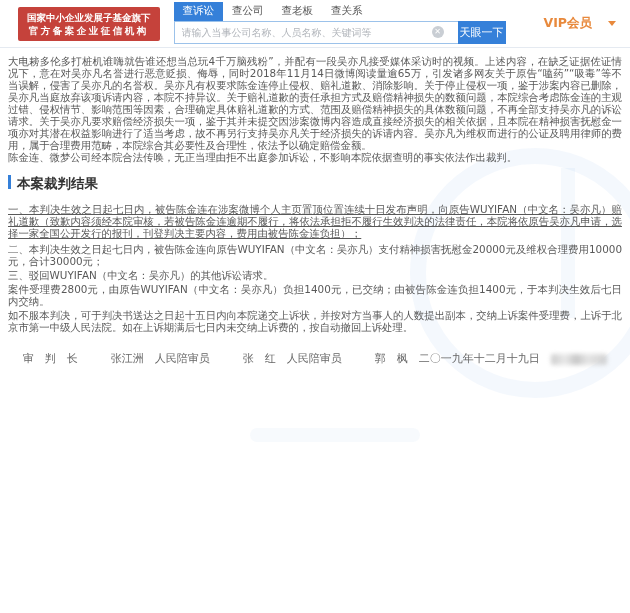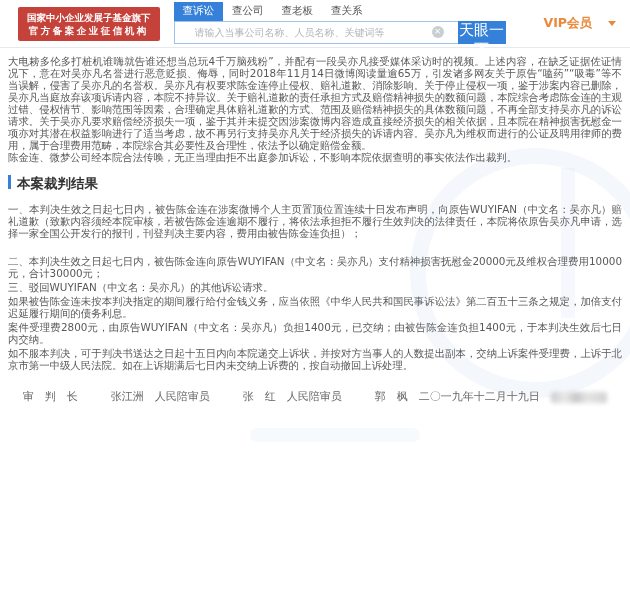--- a/index.html
+++ b/index.html
@@ -19,42 +19,42 @@
     border-radius: 2px; text-align: center; }
   .badge .b1 { font-size: 9.5px; font-weight: bold; line-height: 13px; display: block; }
   .badge .b2 { font-size: 9.5px; font-weight: bold; line-height: 13px; display: block; letter-spacing: 2.5px; }
 
   .search-block { margin-left: 14px; width: 332px; }
   .tabs { display: flex; align-items: flex-end; height: 17px; font-size: 10.5px; }
   .tab { padding: 2px 9px 3px; color: #555; cursor: pointer; white-space: nowrap; }
   .tab.active { background: #3580d9; color: #fff; }
   .search-row { display: flex; height: 23px; position: relative; }
   .search-input { flex: 1; border: 1px solid #9cc2ea; border-right: none; outline: none;
-    font-size: 10px; color: #333; padding: 0 20px 0 20px; font-family: inherit; }
+    font-size: 10px; color: #333; padding: 0 20px 0 7px; font-family: inherit; }
   .search-input::placeholder { color: #b0b4ba; }
   .clear-icon { position: absolute; right: 62px; top: 5px; width: 12px; height: 12px;
     border-radius: 50%; background: #c9ced4; color: #fff; font-size: 8px; line-height: 12px;
     text-align: center; cursor: pointer; }
-  .search-btn { width: 48px; background: #3580d9; color: #fff; border: none; font-size: 15px;
+  .search-btn { width: 48px; background: #3580d9; color: #fff; border: none; font-size: 11px;
     cursor: pointer; font-family: inherit; }
 
   .vip { margin-left: auto; margin-right: 6px; color: #e8893c; font-weight: bold;
     font-size: 12.5px; display: flex; align-items: center; gap: 16px; cursor: pointer; justify-content: center; }
   .caret-down { width: 0; height: 0; border-left: 4px solid transparent;
     border-right: 4px solid transparent; border-top: 5px solid #e8893c; }
 
   
   .doc-main { position: relative; padding: 7px 8px 0; }
   .doc-main p { font-size: 10.4px; line-height: 12px; color: #595959;
     text-align: justify; position: relative; z-index: 1; }
   .gap-after { margin-bottom: 12px; }
   .section-title { display: flex; align-items: flex-start; font-size: 13.5px; font-weight: bold;
     color: #333; margin: 12px 0 10px; position: relative; z-index: 1; }
   .section-bar { width: 3px; height: 14px; background: #3580d9; margin-right: 6px; }
-  .mb8 { margin-bottom: 16px; } .mb2 { margin-bottom: 2px; }
+  .mb8 { margin-bottom: 4px; text-decoration: underline; } .mb2 { margin-bottom: 2px; }
   .judges { margin-top: 18px; font-size: 11px; color: #666; text-align: center;
     white-space: nowrap; position: relative; z-index: 1; }
   .blur-mark { display: inline-block; width: 56px; height: 11px; margin-left: 8px;
     vertical-align: middle; border-radius: 2px; opacity: .75; filter: blur(2px);
     background: linear-gradient(90deg,#bdbdbd 0%,#e2e2e2 25%,#b5b5b5 45%,#dcdcdc 65%,#c4c4c4 100%); }
 
   
   .wm { position: absolute; z-index: 0; pointer-events: none; }
   .wm-ring { right: -30px; top: 100px; width: 250px; height: 250px; border-radius: 50%;
     border: 16px solid rgba(58,128,216,.055); }
@@ -101,21 +101,20 @@
   <p>陈金连、微梦公司经本院合法传唤，无正当理由拒不出庭参加诉讼，不影响本院依据查明的事实依法作出裁判。</p>
 
   <h2 class="section-title">
     <span class="section-bar"></span>
     <span>本案裁判结果</span>
   </h2>
 
   <p class="mb8">一、本判决生效之日起七日内，被告陈金连在涉案微博个人主页置顶位置连续十日发布声明，向原告WUYIFAN（中文名：吴亦凡）赔礼道歉（致歉内容须经本院审核，若被告陈金连逾期不履行，将依法承担拒不履行生效判决的法律责任，本院将依原告吴亦凡申请，选择一家全国公开发行的报刊，刊登判决主要内容，费用由被告陈金连负担）；</p>
   <p class="mb2">二、本判决生效之日起七日内，被告陈金连向原告WUYIFAN（中文名：吴亦凡）支付精神损害抚慰金20000元及维权合理费用10000元，合计30000元；</p>
   <p class="mb2">三、驳回WUYIFAN（中文名：吴亦凡）的其他诉讼请求。</p>
-  <p class="mb2">如果被告陈金连未按本判决指定的期间履行给付金钱义务，应当依照《中华人民共和国民事诉讼法》第二百五十三条之规定，加倍支付迟延履行期间的债务利息。</p>
   <p class="mb2">案件受理费2800元，由原告WUYIFAN（中文名：吴亦凡）负担1400元，已交纳；由被告陈金连负担1400元，于本判决生效后七日内交纳。</p>
   <p>如不服本判决，可于判决书送达之日起十五日内向本院递交上诉状，并按对方当事人的人数提出副本，交纳上诉案件受理费，上诉于北京市第一中级人民法院。如在上诉期满后七日内未交纳上诉费的，按自动撤回上诉处理。</p>
 
   <div class="judges">
     <span>审　判　长　　　张江洲　人民陪审员　　　张　红　人民陪审员　　　郭　枫　二〇一九年十二月十九日</span>
     <span class="blur-mark"></span>
   </div>
 </main>
 
 </body></html>

